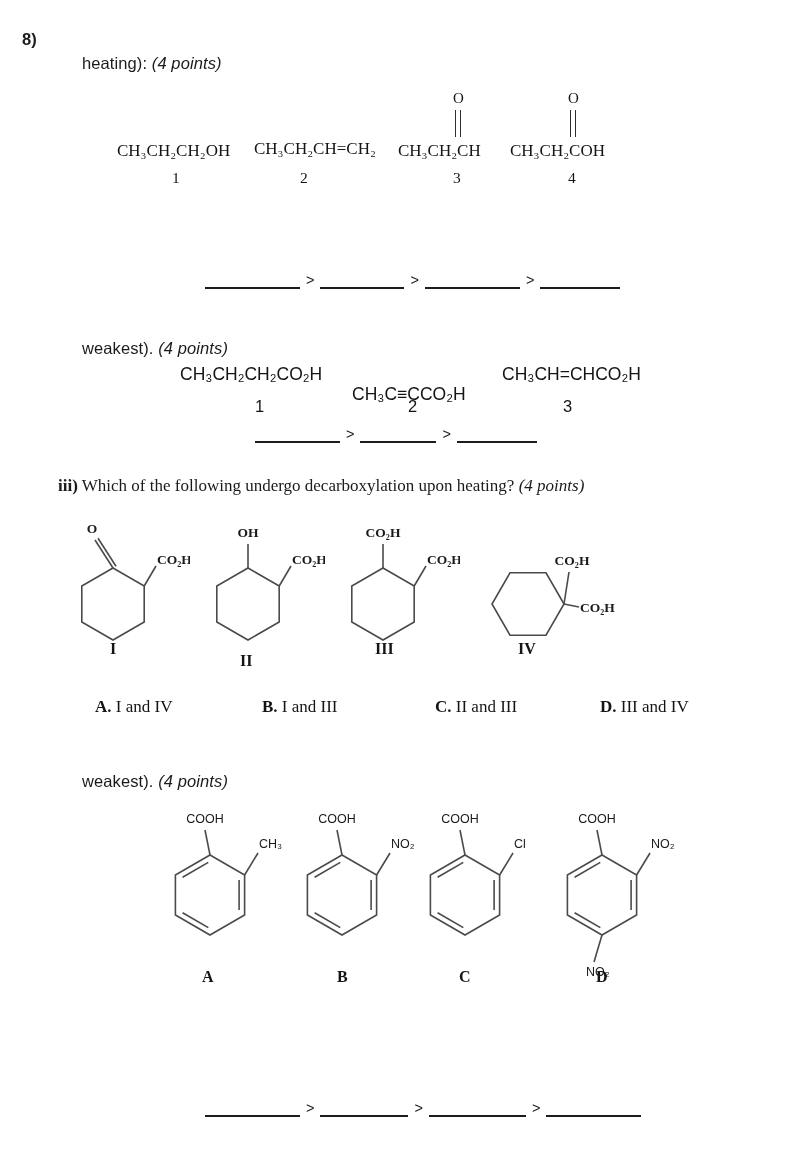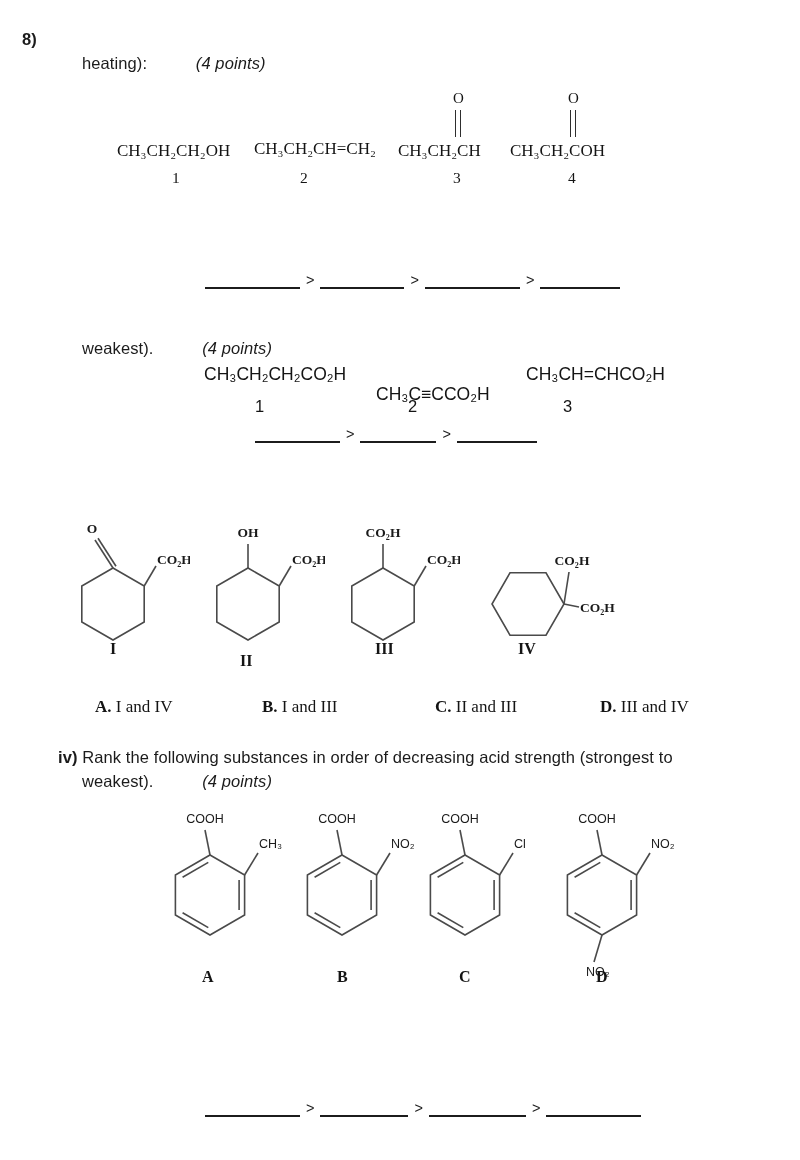--- a/index.html
+++ b/index.html
@@ -2,23 +2,23 @@
 <html><head>
 <meta charset="utf-8">
 <style>
   html,body{margin:0;padding:0;background:#ffffff;}
   #page{position:relative;width:800px;height:1160px;background:#ffffff;color:#1a1a1a;overflow:hidden;}
   .abs{position:absolute;}
   .sans{font-family:"Liberation Sans","DejaVu Sans",sans-serif;}
   .serif{font-family:"Liberation Serif","DejaVu Serif",serif;}
   .qtext{font-size:16.5px;letter-spacing:0.1px;color:#1b1b1b;}
   .b{font-weight:bold;}
-  .i{font-style:italic;margin-left:44px;}
+  .i{font-style:italic;}
   .formula-serif{font-family:"Liberation Serif","DejaVu Serif",serif;font-size:17px;color:#141414;white-space:nowrap;}
-  .formula-sans{font-family:"Liberation Sans","DejaVu Sans",sans-serif;font-size:17.5px;color:#141414;white-space:nowrap;margin-left:24px;}
+  .formula-sans{font-family:"Liberation Sans","DejaVu Sans",sans-serif;font-size:17.5px;color:#141414;white-space:nowrap;}
   .num-serif{font-family:"Liberation Serif","DejaVu Serif",serif;font-size:15.5px;color:#141414;}
   .num-sans{font-family:"Liberation Sans","DejaVu Sans",sans-serif;font-size:16.5px;color:#141414;}
   .blank-row{display:flex;align-items:flex-end;gap:6px;}
   .blank{border-bottom:2px solid #1c1c1c;height:17px;}
   .gt{font-family:"Liberation Sans","DejaVu Sans",sans-serif;font-size:14.5px;line-height:15px;padding-bottom:1px;color:#1c1c1c;}
   .roman{font-family:"Liberation Serif","DejaVu Serif",serif;font-weight:bold;font-size:16px;color:#141414;}
   .option{font-family:"Liberation Serif","DejaVu Serif",serif;font-size:17px;color:#141414;white-space:nowrap;}
   .dbar{border-left:1.6px solid #2e2e2e;border-right:1.6px solid #2e2e2e;width:3.5px;height:27px;}
   .catom{font-family:"Liberation Serif","DejaVu Serif",serif;font-size:15px;color:#141414;}
   svg .ring{fill:none;stroke:#4a4a4a;stroke-width:1.6;}
@@ -81,20 +81,25 @@
   <span class="abs num-sans" style="left:563px;top:397px;">3</span>
 
   <div class="abs blank-row" style="left:255px;top:424px;">
     <span class="blank" style="width:85px;"></span>
     <span class="gt">&gt;</span>
     <span class="blank" style="width:76px;"></span>
     <span class="gt">&gt;</span>
     <span class="blank" style="width:80px;"></span>
   </div>
 
+  <div class="abs serif" style="left:58px;top:476px;font-size:17px;width:720px;">
+    <span class="b">iii)</span>
+    <span>Which of the following undergo decarboxylation upon heating?</span>
+    <span class="i">(4 points)</span>
+  </div>
 
   <svg class="abs" style="left:55px;top:512px;" width="135" height="140" viewBox="0 0 135 140">
     <polygon class="ring" points="58,56 89.2,74 89.2,110 58,128 26.8,110 26.8,74"></polygon>
     <line class="bond" x1="58" y1="56" x2="40" y2="28"></line>
     <line class="bond" x1="61" y1="54.2" x2="43" y2="26.2"></line>
     <text class="lbl-serif" x="37" y="21" text-anchor="middle">O</text>
     <line class="bond" x1="89.2" y1="74" x2="101" y2="54"></line>
     <text class="lbl-serif" x="102" y="52" text-anchor="start">CO₂H</text>
   </svg>
 
@@ -125,24 +130,20 @@
   <span class="abs roman" style="left:110px;top:640px;">I</span>
   <span class="abs roman" style="left:240px;top:640px;margin-top:12px;">II</span>
   <span class="abs roman" style="left:375px;top:640px;">III</span>
   <span class="abs roman" style="left:518px;top:640px;">IV</span>
 
   <span class="abs option" style="left:95px;top:697px;"><span class="b">A.</span> <span>I and IV</span></span>
   <span class="abs option" style="left:262px;top:697px;"><span class="b">B.</span> <span>I and III</span></span>
   <span class="abs option" style="left:435px;top:697px;"><span class="b">C.</span> <span>II and III</span></span>
   <span class="abs option" style="left:600px;top:697px;"><span class="b">D.</span> <span>III and IV</span></span>
 
-  <div class="abs sans qtext" style="left:58px;top:748px;width:710px;">
-    <span class="b">iv)</span>
-    <span>Rank the following substances in order of decreasing acid strength (strongest to</span>
-  </div>
   <div class="abs sans qtext" style="left:82px;top:772px;">
     <span>weakest).</span>
     <span class="i">(4 points)</span>
   </div>
 
   <svg class="abs" style="left:148px;top:790px;" width="150" height="215" viewBox="0 0 150 215">
     <polygon class="ring" points="62,65 96.6,85 96.6,125 62,145 27.4,125 27.4,85"></polygon>
     <line class="bond" x1="34.6" y1="87.2" x2="60.3" y2="72.4"></line>
     <line class="bond" x1="91.1" y1="90" x2="91.1" y2="120"></line>
     <line class="bond" x1="34.6" y1="122.8" x2="60.3" y2="137.6"></line>

